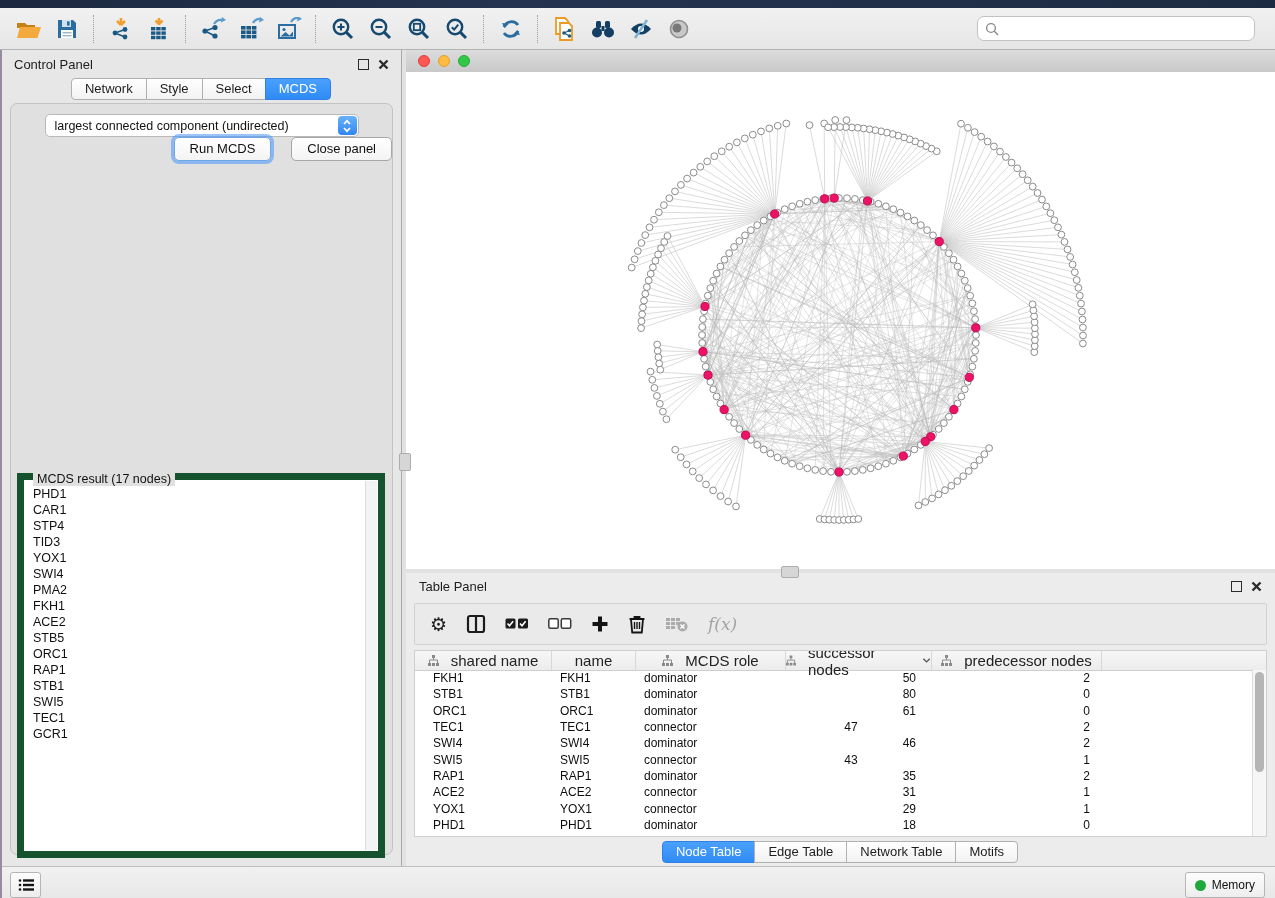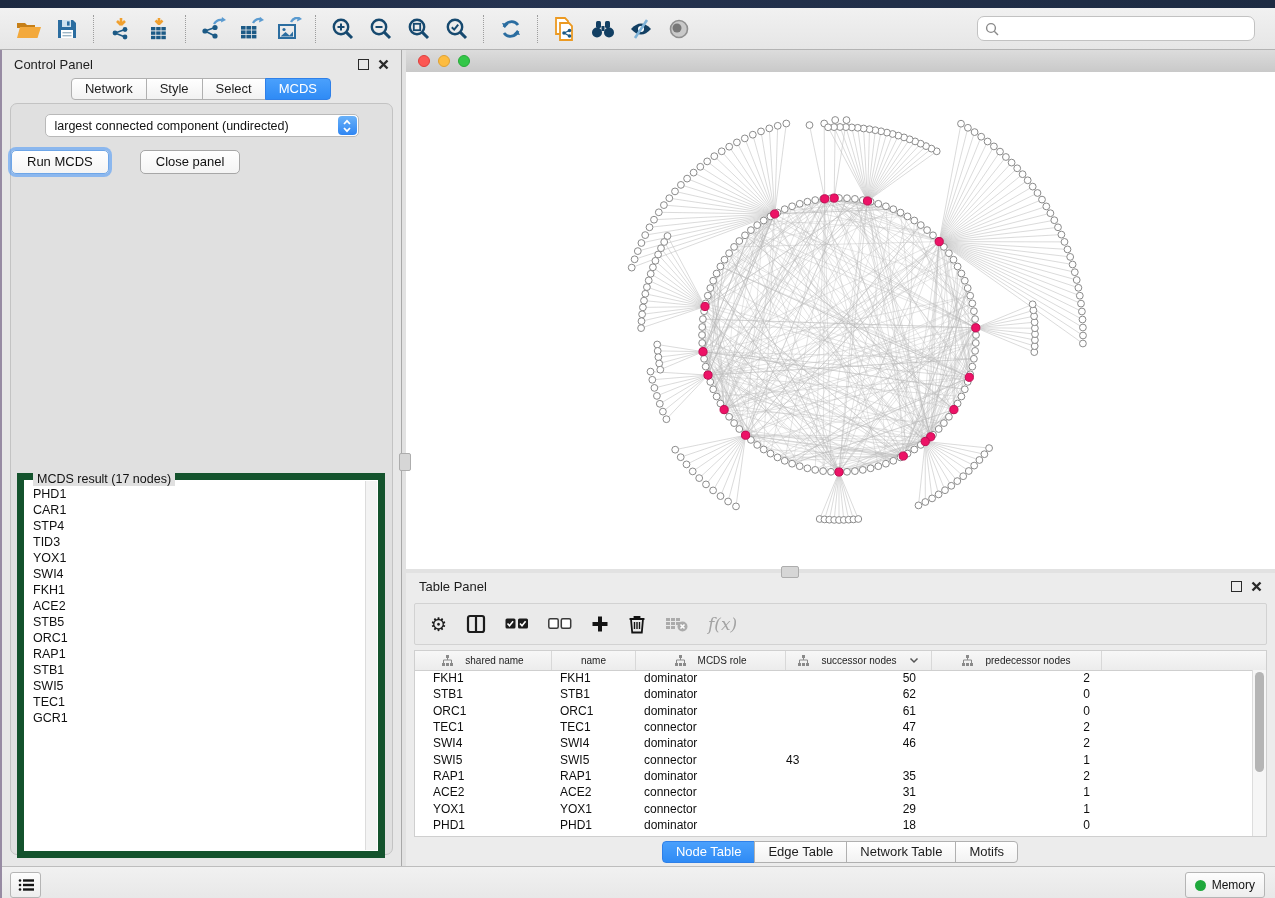--- a/index.html
+++ b/index.html
@@ -29,21 +29,21 @@
   .seg-btn:first-child{border-radius:4px 0 0 4px;}
   .seg-btn:last-child{border-radius:0 4px 4px 0;}
   .seg-btn.active{background:linear-gradient(#4aa0fc,#2f8bf5);border-color:#2f80e8;color:#fff;}
   .inner-panel{position:absolute;left:8px;right:8px;top:53px;bottom:11px;background:#e0e0e0;border:1px solid #c3c3c3;
                border-radius:7px;}
   .opt-label{text-align:center;margin-top:16px;font-size:13px;color:#111;}
   .cp-select{width:314px;height:23px;margin:10px auto 0;background:#fff;border:1px solid #b9b9b9;border-radius:5px;
              display:flex;align-items:center;font-size:12.5px;color:#111;padding-left:9px;box-sizing:border-box;}
   .stepper{margin-left:auto;width:19px;height:19px;margin-right:1px;border-radius:4px;
            background:linear-gradient(#69b1f8,#2f86f3);display:flex;flex-direction:column;align-items:center;justify-content:center;}
-  .btn-row{display:flex;justify-content:flex-start;gap:31px;margin-top:13px;}
+  .btn-row{display:flex;justify-content:flex-end;gap:20px;}
   .mac-btn{font:13px "Liberation Sans",sans-serif;color:#111;background:linear-gradient(#ffffff,#f4f4f4);
            border:1px solid #a7a7a7;border-radius:5px;padding:3px 15px 4px;}
   .mac-btn.focus{box-shadow:0 0 0 3px rgba(70,150,250,.55);border-color:#6ea6e8;}
   .result-box{position:absolute;left:6px;right:7px;top:369px;height:371px;background:#fff;border:7px solid #14532d;}
   .result-legend{position:absolute;top:-8px;left:9px;background:#e0e0e0;padding:0 4px;font-size:12.5px;color:#111;}
   .result-list{position:absolute;left:0;top:4px;bottom:2px;right:13px;overflow:hidden;padding:2px 0 0 9px;}
   .result-list div{font-size:12.5px;line-height:16px;color:#101010;}
   .result-scroll{position:absolute;right:1px;top:1px;bottom:1px;width:11px;background:#f3f3f3;border-left:1px solid #dcdcdc;}
 
   
@@ -69,21 +69,21 @@
   .table-panel{position:absolute;left:406px;top:565px;width:869px;height:293px;background:#ececec;}
   .tp-header{height:26px;display:flex;align-items:center;padding:0 13px;font-size:13px;color:#1d1d1d;}
   .tp-toolbar{position:absolute;left:8px;right:8px;top:30px;height:42px;background:#eaeaea;border:1px solid #d2d2d2;
               border-radius:2px;display:flex;align-items:center;gap:19px;padding-left:15px;box-sizing:border-box;}
   .tp-btn{display:flex;align-items:center;justify-content:center;height:26px;}
   .gear-glyph{font-family:"DejaVu Sans",sans-serif;font-size:19px;color:#1c1c1c;line-height:1;}
   .fx-glyph{font-family:"DejaVu Serif",serif;font-style:italic;font-size:17px;color:#a3a3a3;}
   .node-table{position:absolute;left:8px;right:8px;top:77px;height:187px;background:#fff;border:1px solid #cfcfcf;
               box-sizing:border-box;overflow:hidden;}
   .nt-head{display:flex;height:19px;background:linear-gradient(#f7f7f7,#ececec);border-bottom:1px solid #cfcfcf;}
-  .nt-hcell{display:flex;align-items:center;justify-content:center;gap:12px;font-size:10px;color:#222;
+  .nt-hcell{display:flex;align-items:center;justify-content:center;gap:12px;font-size:15px;color:#222;
             border-right:1px solid #d8d8d8;box-sizing:border-box;flex:0 0 auto;}
   .nt-body{position:absolute;left:0;top:19px;right:13px;bottom:0;}
   .nt-row{display:flex;height:16.3px;align-items:center;}
   .nt-cell{font-size:12px;color:#0e0e0e;flex:0 0 auto;box-sizing:border-box;white-space:nowrap;overflow:hidden;}
   .nt-scroll{position:absolute;right:0;top:19px;bottom:0;width:13px;background:#f6f6f6;border-left:1px solid #ddd;}
   .nt-scroll .thumb{position:absolute;left:2px;right:2px;top:2px;height:100px;background:#b5b5b5;border-radius:5px;}
   .tp-tabs{position:absolute;left:0;right:0;top:268px;display:flex;justify-content:center;}
 
   
   .status-bar{position:absolute;left:0;top:858px;width:1275px;height:35px;background:linear-gradient(#f1f1f1,#e7e7e7);
@@ -291,20 +291,21 @@
       </div>
       <div class="result-box">
         <span class="result-legend">MCDS result (17 nodes)</span>
         <div class="result-list" id="mcds-list">
             <div>PHD1</div>
             <div>CAR1</div>
             <div>STP4</div>
             <div>TID3</div>
             <div>YOX1</div>
             <div>SWI4</div>
+            <div>PMA2</div>
             <div>FKH1</div>
             <div>ACE2</div>
             <div>STB5</div>
             <div>ORC1</div>
             <div>RAP1</div>
             <div>STB1</div>
             <div>SWI5</div>
             <div>TEC1</div>
             <div>GCR1</div>
           </div>
@@ -1274,49 +1275,49 @@
             <div class="nt-cell" style="width: 137px; padding-left: 18px;">FKH1</div>
             <div class="nt-cell" style="width: 84px; padding-left: 8px;">FKH1</div>
             <div class="nt-cell" style="width: 150px; padding-left: 8px;">dominator</div>
             <div class="nt-cell" style="width: 146px; padding-right: 16px; text-align: right;">50</div>
             <div class="nt-cell" style="width: 170px; padding-right: 12px; text-align: right;">2</div>
           </div>
           <div class="nt-row">
             <div class="nt-cell" style="width: 137px; padding-left: 18px;">STB1</div>
             <div class="nt-cell" style="width: 84px; padding-left: 8px;">STB1</div>
             <div class="nt-cell" style="width: 150px; padding-left: 8px;">dominator</div>
-            <div class="nt-cell" style="width: 146px; padding-right: 16px; text-align: right;">62</div>
+            <div class="nt-cell" style="width: 146px; padding-right: 16px; text-align: right;">80</div>
             <div class="nt-cell" style="width: 170px; padding-right: 12px; text-align: right;">0</div>
           </div>
           <div class="nt-row">
             <div class="nt-cell" style="width: 137px; padding-left: 18px;">ORC1</div>
             <div class="nt-cell" style="width: 84px; padding-left: 8px;">ORC1</div>
             <div class="nt-cell" style="width: 150px; padding-left: 8px;">dominator</div>
             <div class="nt-cell" style="width: 146px; padding-right: 16px; text-align: right;">61</div>
             <div class="nt-cell" style="width: 170px; padding-right: 12px; text-align: right;">0</div>
           </div>
           <div class="nt-row">
             <div class="nt-cell" style="width: 137px; padding-left: 18px;">TEC1</div>
             <div class="nt-cell" style="width: 84px; padding-left: 8px;">TEC1</div>
             <div class="nt-cell" style="width: 150px; padding-left: 8px;">connector</div>
-            <div class="nt-cell" style="width: 146px; padding-right: 16px; text-align: right;">47</div>
+            <div class="nt-cell" style="width: 146px; padding-right: 16px; text-align: center;">47</div>
             <div class="nt-cell" style="width: 170px; padding-right: 12px; text-align: right;">2</div>
           </div>
           <div class="nt-row">
             <div class="nt-cell" style="width: 137px; padding-left: 18px;">SWI4</div>
             <div class="nt-cell" style="width: 84px; padding-left: 8px;">SWI4</div>
             <div class="nt-cell" style="width: 150px; padding-left: 8px;">dominator</div>
             <div class="nt-cell" style="width: 146px; padding-right: 16px; text-align: right;">46</div>
             <div class="nt-cell" style="width: 170px; padding-right: 12px; text-align: right;">2</div>
           </div>
           <div class="nt-row">
             <div class="nt-cell" style="width: 137px; padding-left: 18px;">SWI5</div>
             <div class="nt-cell" style="width: 84px; padding-left: 8px;">SWI5</div>
             <div class="nt-cell" style="width: 150px; padding-left: 8px;">connector</div>
-            <div class="nt-cell" style="width: 146px; padding-right: 16px; text-align: left;">43</div>
+            <div class="nt-cell" style="width: 146px; padding-right: 16px; text-align: center;">43</div>
             <div class="nt-cell" style="width: 170px; padding-right: 12px; text-align: right;">1</div>
           </div>
           <div class="nt-row">
             <div class="nt-cell" style="width: 137px; padding-left: 18px;">RAP1</div>
             <div class="nt-cell" style="width: 84px; padding-left: 8px;">RAP1</div>
             <div class="nt-cell" style="width: 150px; padding-left: 8px;">dominator</div>
             <div class="nt-cell" style="width: 146px; padding-right: 16px; text-align: right;">35</div>
             <div class="nt-cell" style="width: 170px; padding-right: 12px; text-align: right;">2</div>
           </div>
           <div class="nt-row">

